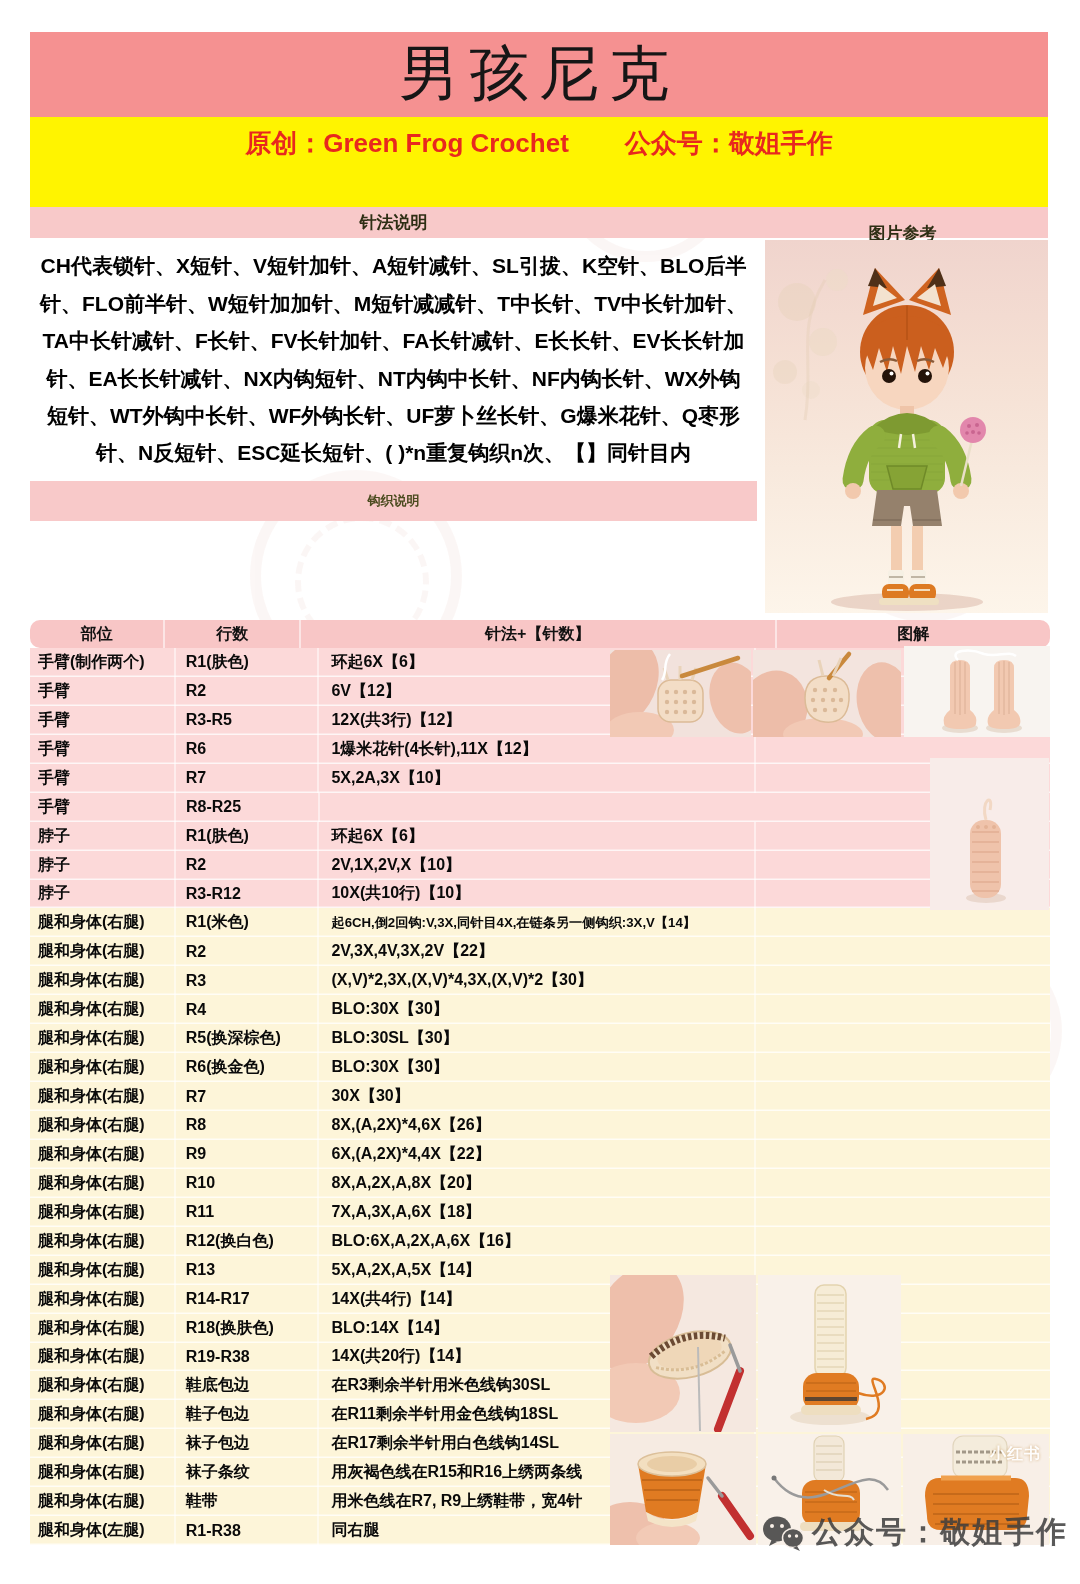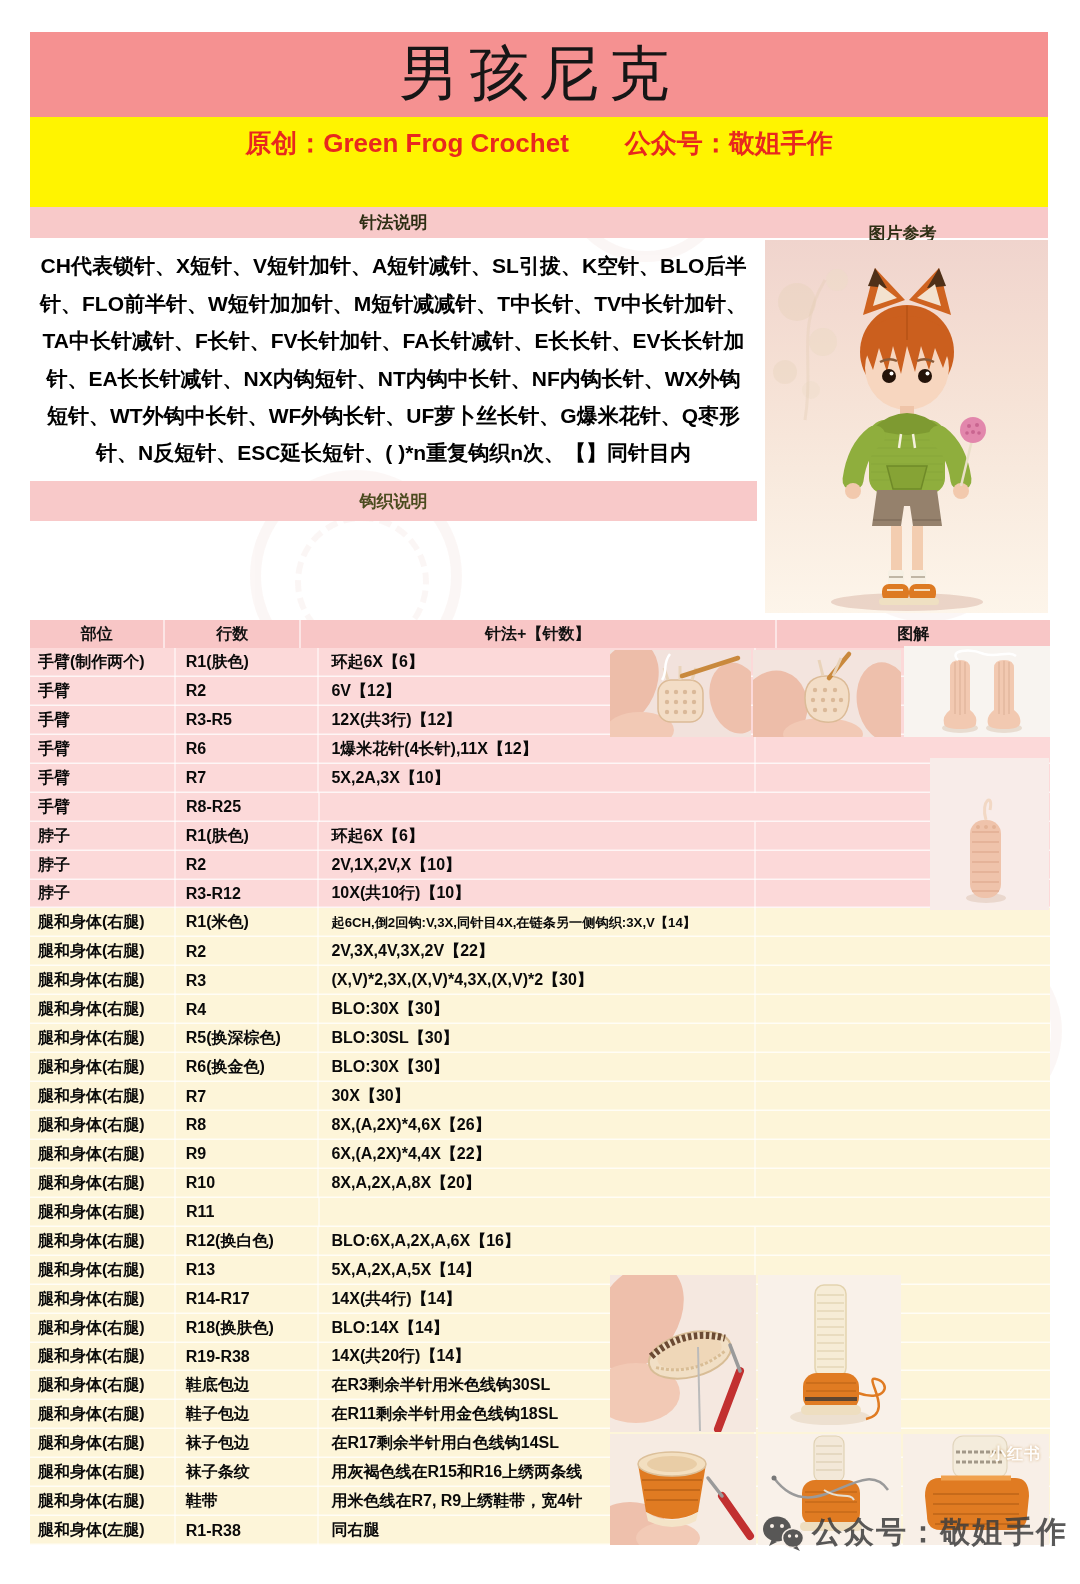--- a/index.html
+++ b/index.html
@@ -17,27 +17,27 @@
   .credit-line{font-size:26px;font-weight:bold;color:var(--c-banner_text);white-space:nowrap;margin-top:40px;}
   .credit-line .gap{display:inline-block;width:56px;}
   .subhead-bar{position:absolute;left:30px;top:207px;width:1018px;height:31px;background:var(--c-section_bar);}
   .subhead-left{position:absolute;left:0;top:0;width:727px;height:31px;display:flex;align-items:center;justify-content:center;}
   .subhead-right{position:absolute;left:727px;top:11px;width:291px;height:31px;display:flex;align-items:center;justify-content:center;}
   .subhead-bar span{font-size:17px;font-weight:bold;color:#2e2e14;}
   .notes{position:absolute;left:30px;top:238px;width:727px;height:243px;display:flex;align-items:center;justify-content:center;}
   .notes div{padding:0 8px;text-align:center;font-size:21px;font-weight:bold;line-height:1.78;color:#000;}
   .crochet-bar{position:absolute;left:30px;top:481px;width:727px;height:40px;background:var(--c-section_bar);
     display:flex;align-items:center;justify-content:center;}
-  .crochet-bar span{font-size:17px;font-weight:bold;color:var(--c-section_text);}
+  .crochet-bar span{font-size:13px;font-weight:bold;color:var(--c-section_text);}
   
   .photo-doll{position:absolute;left:765px;top:240px;width:283px;height:373px;
     background:linear-gradient(180deg,#f0d4cd 0%,#f5e0d4 35%,#f9ece0 70%,#fdf5ea 100%);overflow:hidden;}
   
   .table-head{position:absolute;left:30px;top:620px;width:1020px;height:28px;background:var(--c-header_row);
-    display:flex;font-weight:bold;font-size:16px;}
+    display:flex;font-weight:bold;font-size:16px;border-radius:10px;}
   .table-head div{display:flex;align-items:center;justify-content:center;border-right:2px solid rgba(255,255,255,.55);}
   .table-head div:last-child{border-right:none;}
   .c1{width:144px;}.c2{width:144px;}.c3{width:511px;}.c4{width:295px;}
   #table-body{position:absolute;left:30px;top:648px;width:1020px;height:897px;display:flex;flex-direction:column;}
   .trow{flex:1;display:flex;box-shadow:inset 0 -1.5px 0 rgba(255,255,255,.75);}
   .trow.pink{background:var(--c-row_pink);}
   .trow.yellow{background:var(--c-row_yellow);}
   .trow div{display:flex;align-items:center;font-weight:bold;font-size:16px;color:#0a0a0a;
     border-right:2px solid rgba(255,255,255,.5);white-space:nowrap;overflow:hidden;}
   .trow .c1{padding-left:8px;width:136px;}
@@ -292,20 +292,21 @@
       </div>
       <div class="trow yellow">
         <div class="c1">腿和身体(右腿)</div>
         <div class="c2">R10</div>
         <div class="c3">8X,A,2X,A,8X【20】</div>
         <div class="c4"></div>
       </div>
       <div class="trow yellow">
         <div class="c1">腿和身体(右腿)</div>
         <div class="c2">R11</div>
+        <div class="c3">7X,A,3X,A,6X【18】</div>
         <div class="c4"></div>
       </div>
       <div class="trow yellow">
         <div class="c1">腿和身体(右腿)</div>
         <div class="c2">R12(换白色)</div>
         <div class="c3">BLO:6X,A,2X,A,6X【16】</div>
         <div class="c4"></div>
       </div>
       <div class="trow yellow">
         <div class="c1">腿和身体(右腿)</div>

